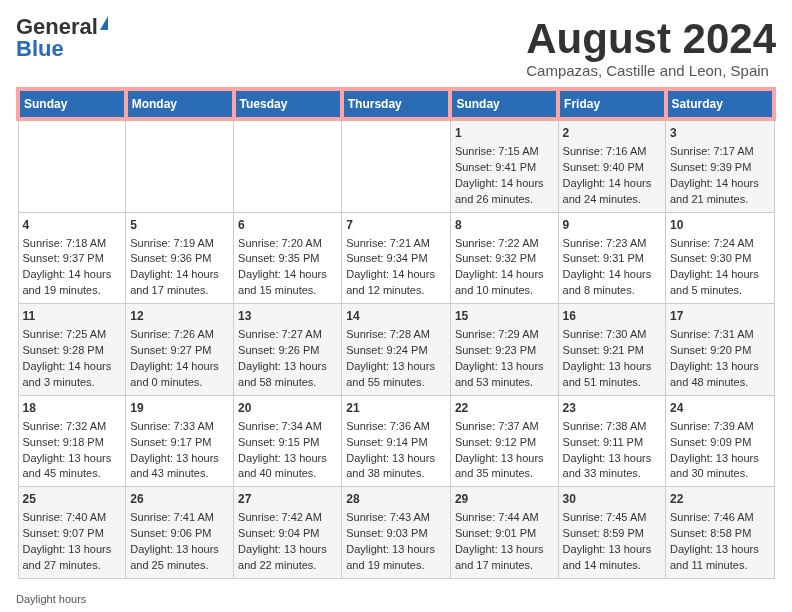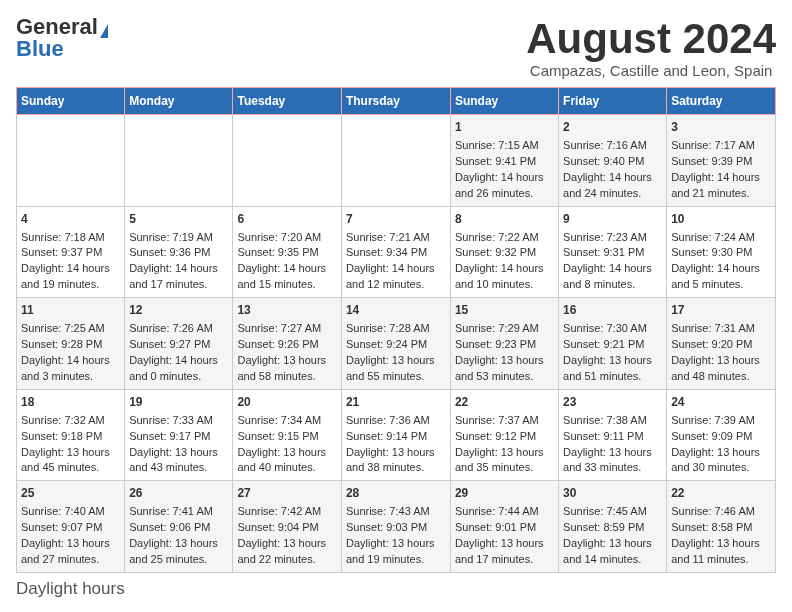--- a/index.html
+++ b/index.html
@@ -37,24 +37,24 @@
       display: inline-block;
       width: 0;
       height: 0;
       border-left: 8px solid transparent;
       border-bottom: 14px solid #2a6db5;
       margin-left: 2px;
       vertical-align: middle;
     }
     .logo-line {
       display: flex;
-      align-items: flex-end;
+      align-items: flex-start;
     }
     .title-area {
-      text-align: center;
+      text-align: left;
     }
     .month-title {
       font-size: 42px;
       font-weight: bold;
       color: #333;
       line-height: 1.1;
     }
     .location-title {
       font-size: 15px;
       color: #555;
@@ -64,21 +64,21 @@
       border-collapse: collapse;
       font-size: 11px;
     }
     .calendar-table thead th {
       background-color: #2a6db5;
       color: #fff;
       padding: 6px 4px;
       text-align: left;
       font-size: 12px;
       font-weight: bold;
-      border: 1px solid #fca5a5;
+      border: 4px solid #fca5a5;
     }
     .calendar-table tbody td {
       border: 1px solid #ccc;
       vertical-align: top;
       padding: 4px 4px;
       width: 113px;
       height: 80px;
       background: #fff;
       line-height: 1.4;
     }
@@ -97,22 +97,22 @@
     }
     .day-info {
       color: #333;
       font-size: 11px;
       line-height: 1.45;
     }
     .empty-cell {
       background: #fff !important;
     }
     .footer-note {
-      margin-top: 6px;
-      font-size: 17px;
+      margin-top: 14px;
+      font-size: 11px;
       color: #555;
     }
   </style>
 </head>
 <body>
 
 <div class="header-area">
   <div class="logo">
     <div class="logo-line">
       <span class="logo-general">General</span>

